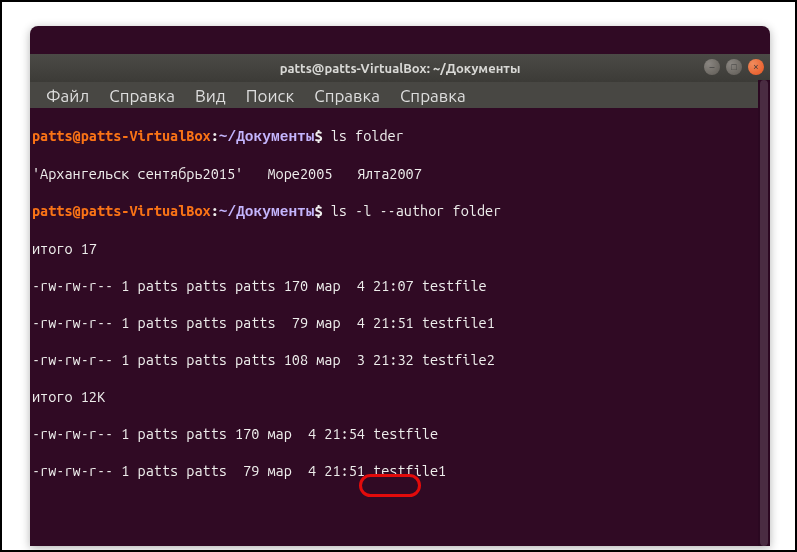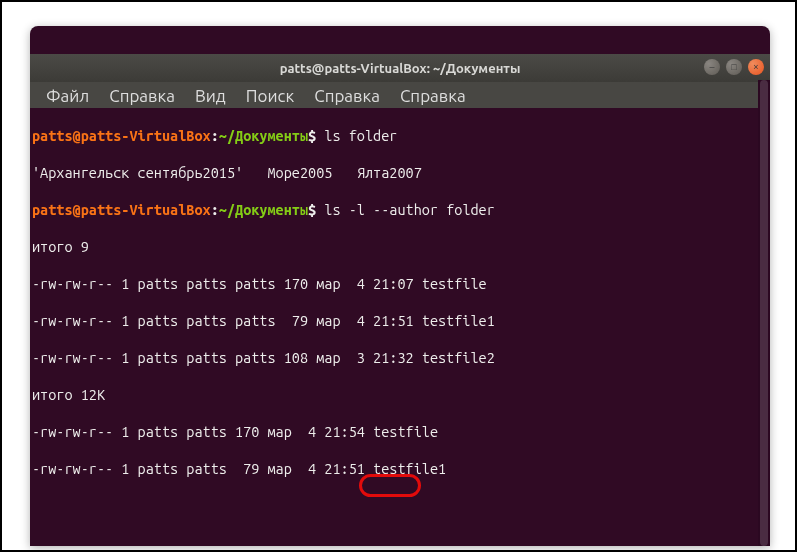--- a/index.html
+++ b/index.html
@@ -80,21 +80,21 @@
       font-size: 14.5px;
       line-height: 18.5px;
       color: #eeeeec;
       font-family: "Ubuntu Mono", "DejaVu Sans Mono", monospace;
       white-space: pre;
       overflow: hidden;
     }
     .line { white-space: pre; }
     .prompt-user { color: #f97316; font-weight: bold; }
     .prompt-colon { color: #eeeeec; font-weight: bold; }
-    .prompt-path { color: #84cc16; font-weight: bold; }
+    .prompt-path { color: #c4b5fd; font-weight: bold; font-family: Liberation Mono, monospace; }
     .prompt-dollar { color: #eeeeec; font-weight: bold; }
     .cmd { color: #eeeeec; margin-top: 43px; }
     .out { color: #eeeeec; }
     .highlight-ring {
       position: absolute;
       left: 357px;
       top: 472px;
       width: 62px;
       height: 23px;
       border: 3px solid #e20b0b;
@@ -140,21 +140,21 @@
     <div class="menu-item">Вид</div>
     <div class="menu-item">Поиск</div>
     <div class="menu-item">Справка</div>
     <div class="menu-item">Справка</div>
   </div>
 
   <div class="terminal">
 <div class="line"><span class="prompt-user">patts@patts-VirtualBox</span><span class="prompt-colon">:</span><span class="prompt-path">~/Документы</span><span class="prompt-dollar">$</span><span class="cmd"> ls folder</span></div>
 <div class="line out">'Архангельск сентябрь2015'   Море2005   Ялта2007</div>
 <div class="line"><span class="prompt-user">patts@patts-VirtualBox</span><span class="prompt-colon">:</span><span class="prompt-path">~/Документы</span><span class="prompt-dollar">$</span><span class="cmd"> ls -l --author folder</span></div>
-<div class="line out">итого 9</div>
+<div class="line out">итого 17</div>
 <div class="line out">-rw-rw-r-- 1 patts patts patts 170 мар  4 21:07 testfile</div>
 <div class="line out">-rw-rw-r-- 1 patts patts patts  79 мар  4 21:51 testfile1</div>
 <div class="line out">-rw-rw-r-- 1 patts patts patts 108 мар  3 21:32 testfile2</div>
 <div class="line out">итого 12K</div>
 <div class="line out">-rw-rw-r-- 1 patts patts 170 мар  4 21:54 testfile</div>
 <div class="line out">-rw-rw-r-- 1 patts patts  79 мар  4 21:51 testfile1</div>
 
 
 
 

